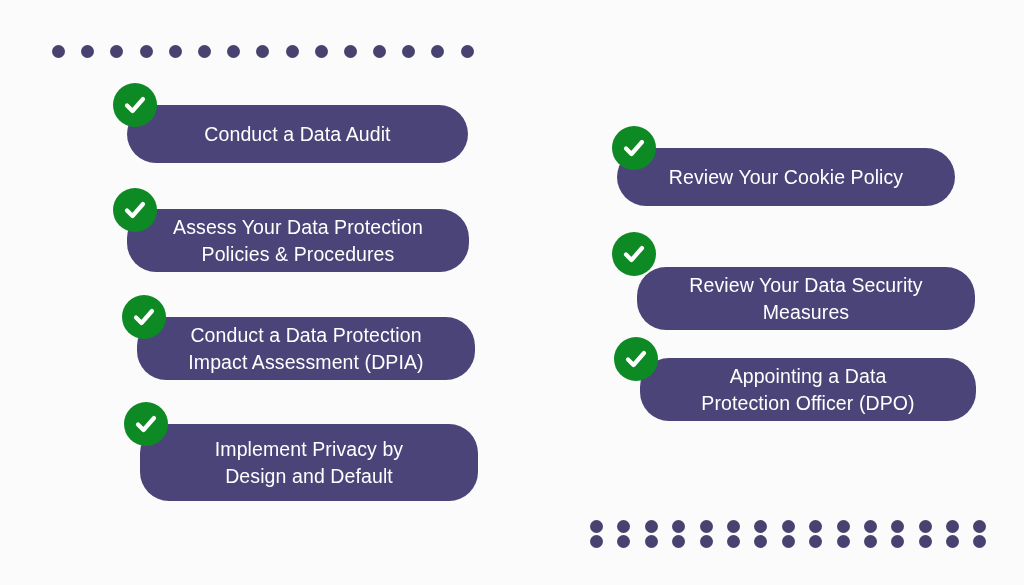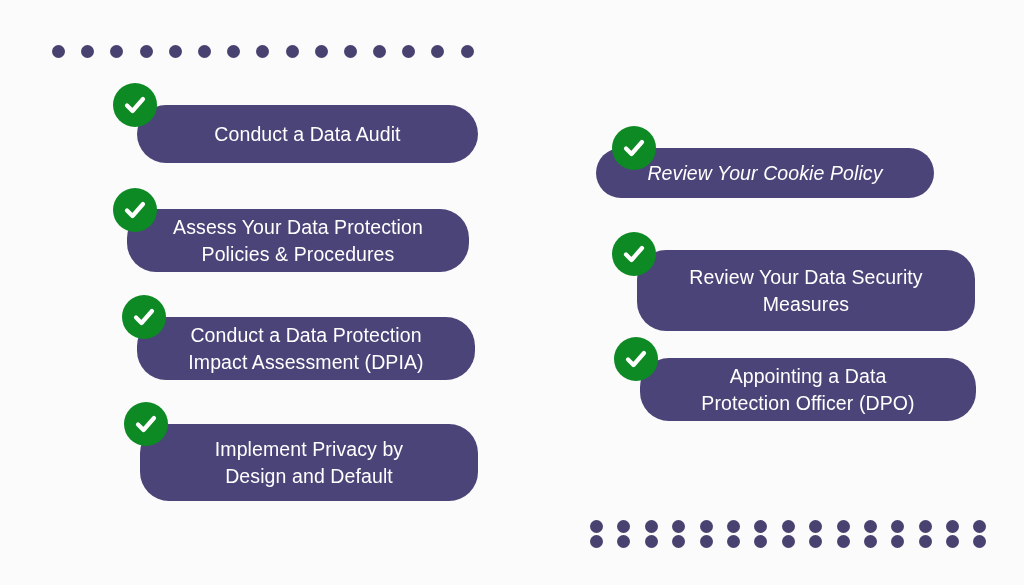--- a/index.html
+++ b/index.html
@@ -119,21 +119,21 @@
       <span class="dot" style="background: rgb(71, 66, 112);"></span>
       <span class="dot" style="background: rgb(71, 66, 112);"></span>
       <span class="dot" style="background: rgb(71, 66, 112);"></span>
       <span class="dot" style="background: rgb(71, 66, 112);"></span>
       <span class="dot" style="background: rgb(71, 66, 112); margin-right: 0px;"></span>
     </div>
 
   <div class="column" id="column-left">
 
     <div class="check-item">
-      <div class="pill" style="left:137px; top:105px; width:341px; height:58px;">
+      <div class="pill" style="left:127px; top:105px; width:341px; height:58px;">
         <span class="pill-label">Conduct a Data Audit</span>
       </div>
       <div class="check-badge" style="left:113px; top:83px;">
         <svg width="26" height="26" viewBox="0 0 26 26" aria-hidden="true">
           <path d="M5 13.5 L10.5 19 L21 7" fill="none" stroke="#ffffff" stroke-width="4.2" stroke-linecap="round" stroke-linejoin="round"></path>
         </svg>
       </div>
     </div>
 
     <div class="check-item">
@@ -170,32 +170,32 @@
           <path d="M5 13.5 L10.5 19 L21 7" fill="none" stroke="#ffffff" stroke-width="4.2" stroke-linecap="round" stroke-linejoin="round"></path>
         </svg>
       </div>
     </div>
 
   </div>
 
   <div class="column" id="column-right">
 
     <div class="check-item">
-      <div class="pill" style="left:596px; top:148px; width:338px; height:50px;font-style:italic;">
+      <div class="pill" style="left:617px; top:148px; width:338px; height:58px;">
         <span class="pill-label">Review Your Cookie Policy</span>
       </div>
       <div class="check-badge" style="left:612px; top:126px;">
         <svg width="26" height="26" viewBox="0 0 26 26" aria-hidden="true">
           <path d="M5 13.5 L10.5 19 L21 7" fill="none" stroke="#ffffff" stroke-width="4.2" stroke-linecap="round" stroke-linejoin="round"></path>
         </svg>
       </div>
     </div>
 
     <div class="check-item">
-      <div class="pill" style="left:637px; top:250px; width:338px; height:81px;">
+      <div class="pill" style="left:637px; top:267px; width:338px; height:63px;">
         <span class="pill-label">Review Your Data Security
 Measures</span>
       </div>
       <div class="check-badge" style="left:612px; top:232px;">
         <svg width="26" height="26" viewBox="0 0 26 26" aria-hidden="true">
           <path d="M5 13.5 L10.5 19 L21 7" fill="none" stroke="#ffffff" stroke-width="4.2" stroke-linecap="round" stroke-linejoin="round"></path>
         </svg>
       </div>
     </div>
 

